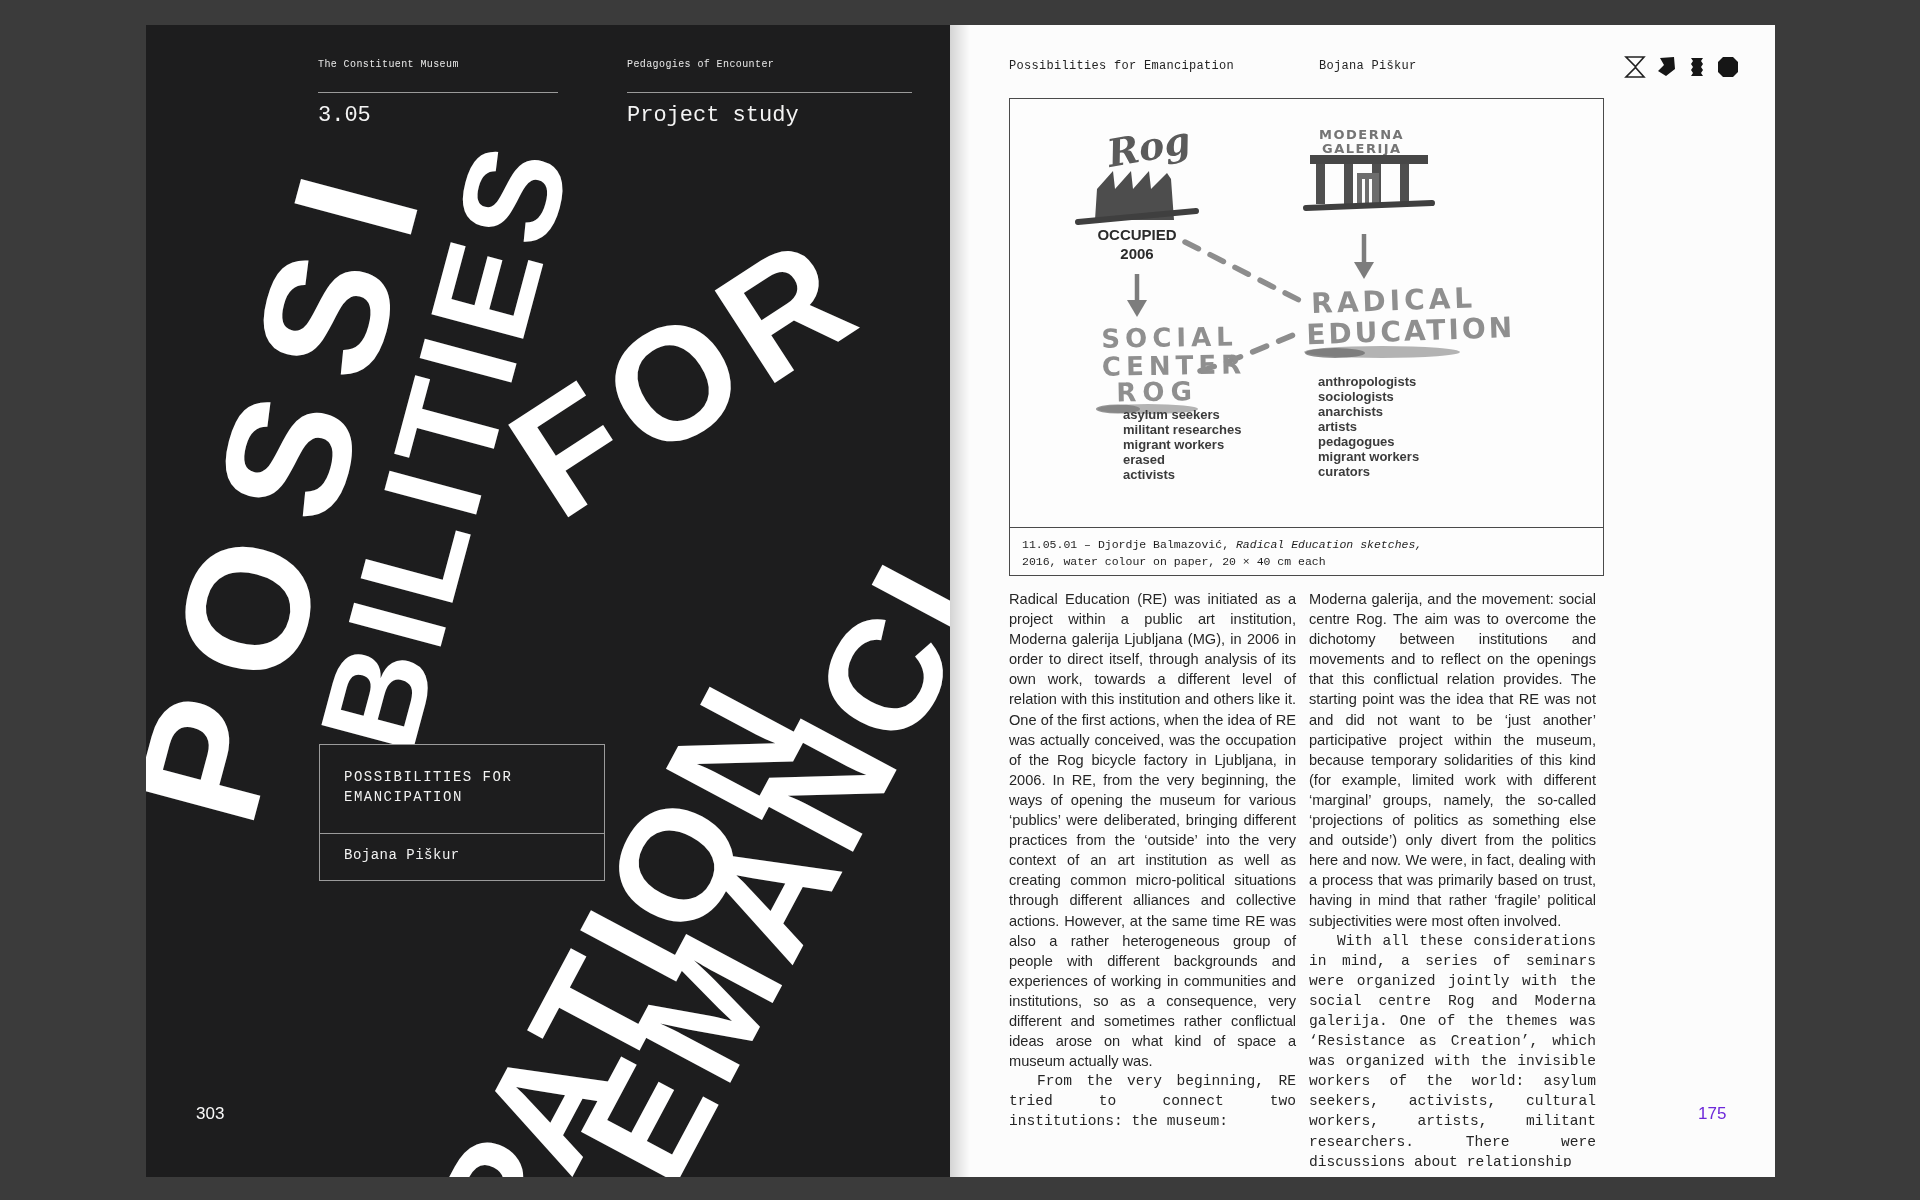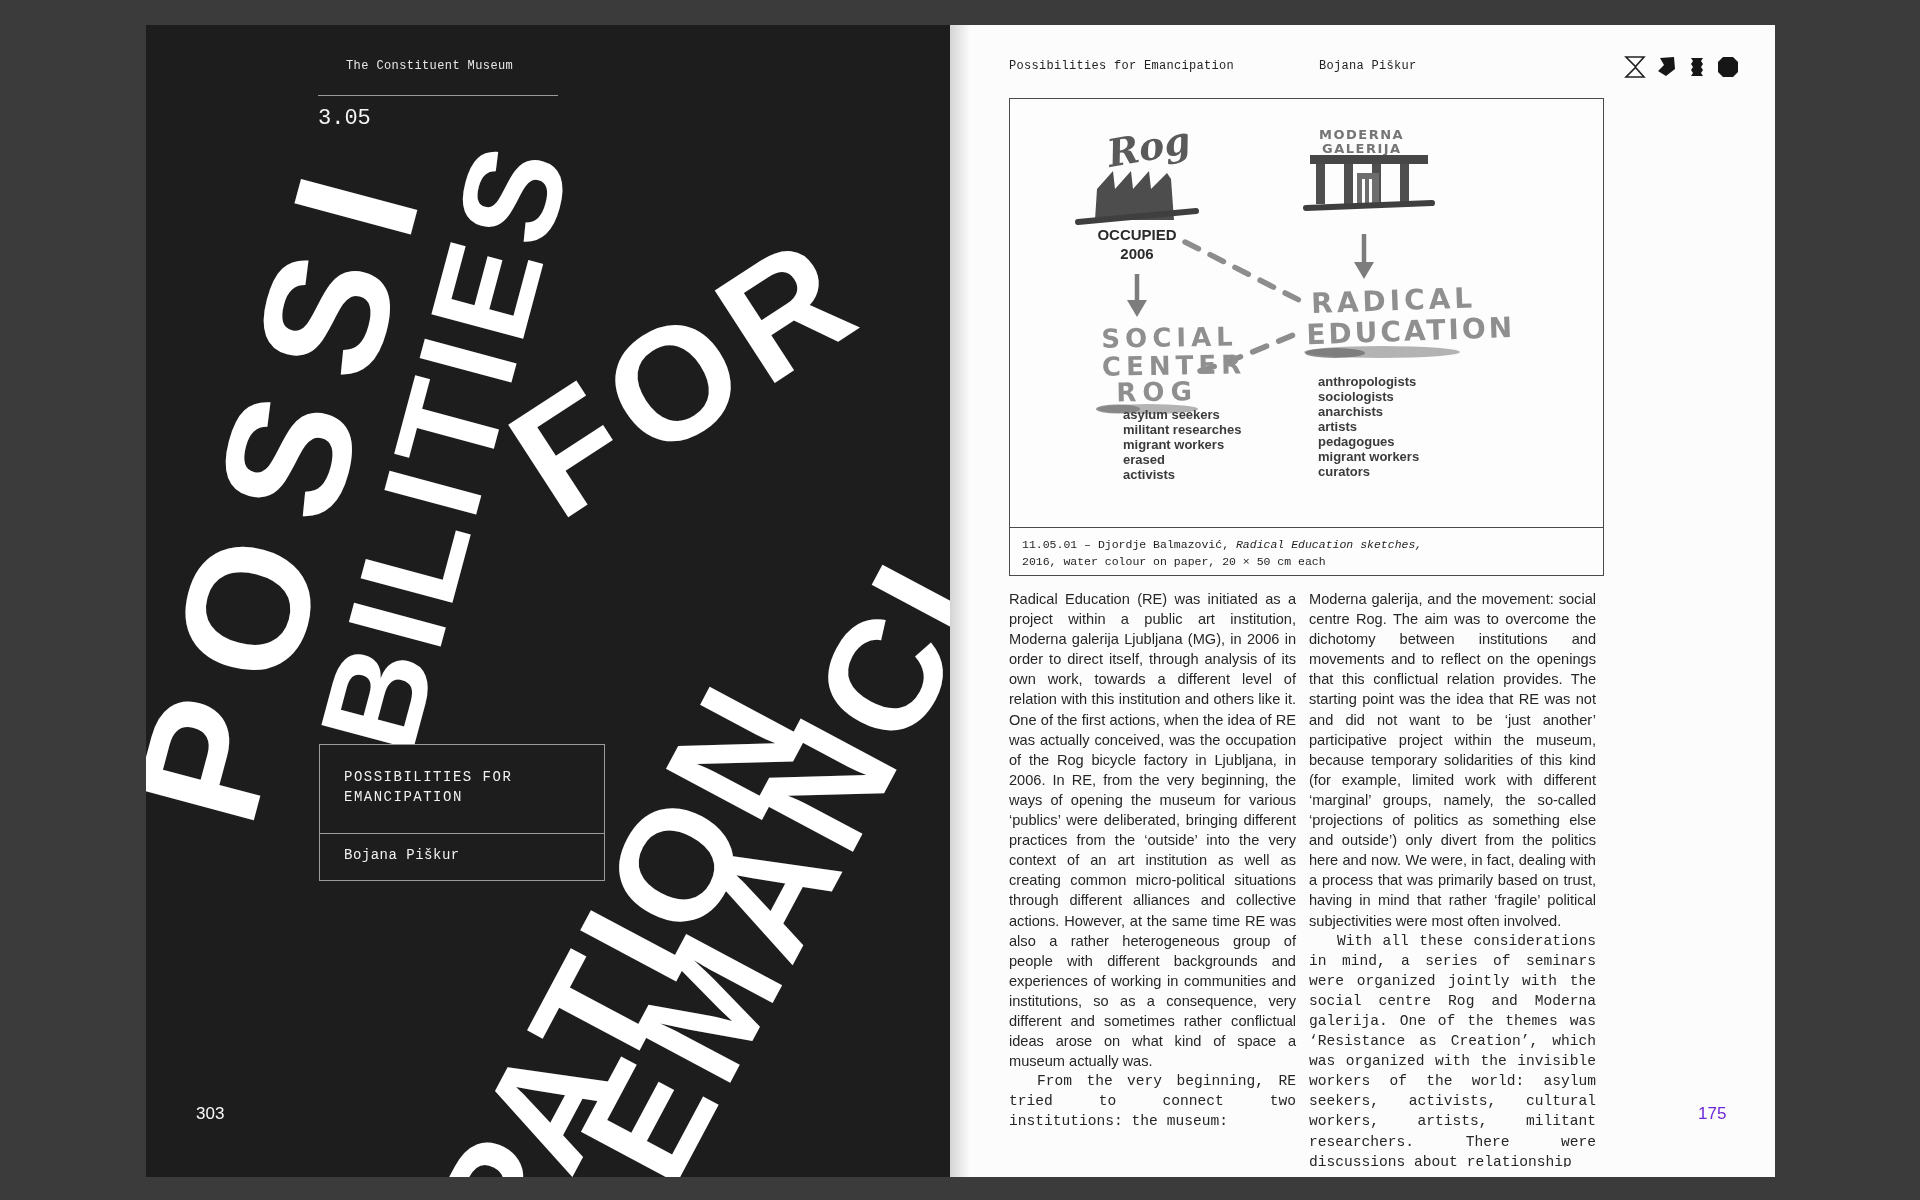--- a/index.html
+++ b/index.html
@@ -4,22 +4,22 @@
 <style>
   html,body{margin:0;padding:0;background:#3b3b3b;}
   .stage{position:relative;width:1920px;height:1200px;background:#3b3b3b;overflow:hidden;
          font-family:"Liberation Sans",sans-serif;}
   
   .page-left{position:absolute;left:146px;top:25px;width:804px;height:1152px;
              background:#1d1d1e;overflow:hidden;}
   .hdr-col{position:absolute;top:34px;}
   .hdr-col.c1{left:172px;width:240px;}
   .hdr-col.c2{left:481px;width:285px;}
-  .hdr-label{font-family:"Liberation Mono","DejaVu Sans Mono",monospace;font-size:12px;
-             letter-spacing:.4px;color:#e8e8e8;white-space:nowrap;margin-left:28px;}
+  .hdr-label{font-family:"Liberation Mono","DejaVu Sans Mono",monospace;font-size:10px;
+             letter-spacing:.4px;color:#e8e8e8;white-space:nowrap;}
   .hdr-rule{margin-top:22px;border-top:1px solid #9a9a9a;height:0;}
   .hdr-sub{margin-top:10px;font-family:"Liberation Mono","DejaVu Sans Mono",monospace;
            font-size:22px;color:#f4f4f4;white-space:nowrap;}
   .bigword{position:absolute;color:#ffffff;font-weight:bold;line-height:1;white-space:nowrap;
            z-index:1;transform-origin:center center;}
   .w1{left:135px;top:460px;transform:translate(-50%,-50%) rotate(-75deg);font-size:175px;letter-spacing:30px;}
   .w2{left:299px;top:420px;transform:translate(-50%,-50%) rotate(-75deg);font-size:138px;letter-spacing:7px;}
   .w3{left:540px;top:350px;transform:translate(-50%,-50%) rotate(-33deg);font-size:160px;letter-spacing:12px;}
   .w4{left:635px;top:845px;transform:translate(-50%,-50%) rotate(-62deg);font-size:158px;letter-spacing:8px;}
   .w5{left:474px;top:945px;transform:translate(-50%,-50%) rotate(-62deg);font-size:158px;letter-spacing:8px;}
@@ -65,20 +65,25 @@
 
 <div class="stage">
 
   <div class="page-left">
 
     <div class="hdr-col c1">
       <div class="hdr-label">The Constituent Museum</div>
       <div class="hdr-rule"></div>
       <div class="hdr-sub">3.05</div>
     </div>
+    <div class="hdr-col c2">
+      <div class="hdr-label">Pedagogies of Encounter</div>
+      <div class="hdr-rule"></div>
+      <div class="hdr-sub">Project study</div>
+    </div>
 
     <div class="bigword w1">POSSI</div>
     <div class="bigword w2">BILITIES</div>
     <div class="bigword w3">FOR</div>
     <div class="bigword w4">EMANCI</div>
     <div class="bigword w5">PATION</div>
 
     <div class="title-box">
       <div class="bt">POSSIBILITIES FOR EMANCIPATION</div>
       <div class="divider"></div>
@@ -174,21 +179,21 @@
           <text class="ft-list" x="308" y="302">sociologists</text>
           <text class="ft-list" x="308" y="317">anarchists</text>
           <text class="ft-list" x="308" y="332">artists</text>
           <text class="ft-list" x="308" y="347">pedagogues</text>
           <text class="ft-list" x="308" y="362">migrant workers</text>
           <text class="ft-list" x="308" y="377">curators</text>
         </svg>
       </div>
       <div class="caption-area">
         <span>11.05.01 – Djordje Balmazović, </span><span class="it">Radical Education sketches,</span><br>
-        <span>2016, water colour on paper, 20 × 50 cm each</span>
+        <span>2016, water colour on paper, 20 × 40 cm each</span>
       </div>
     </div>
 
     <div class="bodycols">
       <div class="bcol">
         <p>Radical Education (RE) was initiated as a project within a public art institution, Moderna galerija Ljubljana (MG), in 2006 in order to direct itself, through analysis of its own work, towards a different level of relation with this institution and others like it. One of the first actions, when the idea of RE was actually conceived, was the occupation of the Rog bicycle factory in Ljubljana, in 2006. In RE, from the very beginning, the ways of opening the museum for various ‘publics’ were deliberated, bringing different practices from the ‘outside’ into the very context of an art institution as well as creating common micro-political situations through different alliances and collective actions. However, at the same time RE was also a rather heterogeneous group of people with different backgrounds and experiences of working in communities and institutions, so as a consequence, very different and sometimes rather conflictual ideas arose on what kind of space a museum actually was.</p>
         <p class="ind">From the very beginning, RE tried to connect two institutions: the museum:</p>
       </div>
       <div class="bcol">
         <p>Moderna galerija, and the movement: social centre Rog. The aim was to overcome the dichotomy between institutions and movements and to reflect on the openings that this conflictual relation provides. The starting point was the idea that RE was not and did not want to be ‘just another’ participative project within the museum, because temporary solidarities of this kind (for example, limited work with different ‘marginal’ groups, namely, the so-called ‘projections of politics as something else and outside’) only divert from the politics here and now. We were, in fact, dealing with a process that was primarily based on trust, having in mind that rather ‘fragile’ political subjectivities were most often involved.</p>

